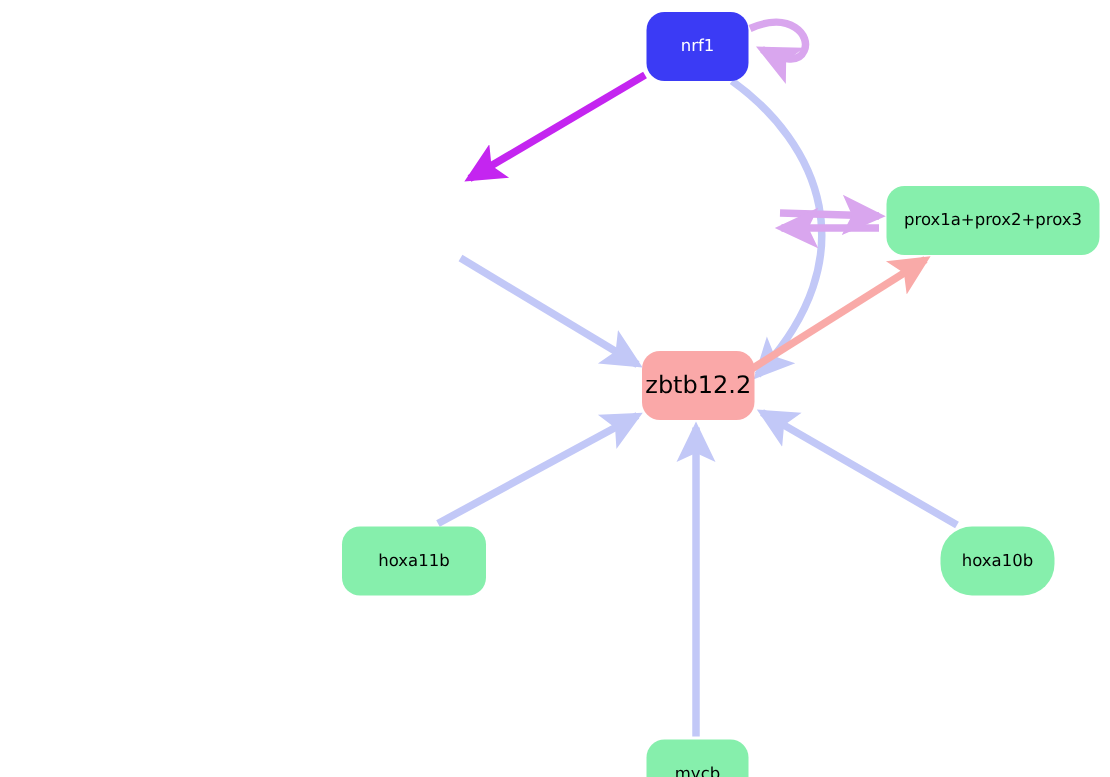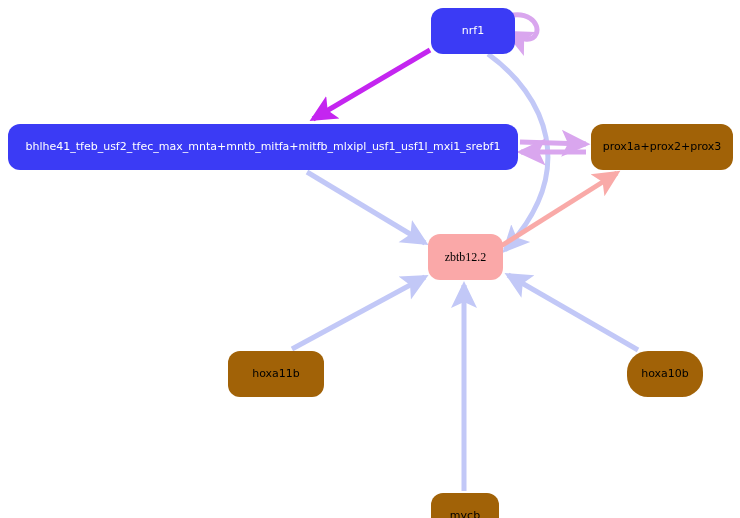--- a/index.html
+++ b/index.html
@@ -38,21 +38,21 @@
   }
   .node-label {
     display: block;
     pointer-events: none;
   }
   .n-strongblue {
     background: #3b3bf5;
     color: #ffffff;
   }
   .n-periwinkle {
-    background: #a16207;
+    background: #86efac;
     color: #000000;
   }
   .n-salmon {
     background: #faa8a8;
     color: #000000;
   }
 </style>
 </head>
 <body>
 
@@ -88,33 +88,30 @@
 
     <line x1="501" y1="246" x2="617" y2="173" stroke="#f9aaa8" stroke-width="5" marker-end="url(#arw-salmon)"></line>
 
     <line x1="292" y1="349" x2="425" y2="277" stroke="#c2c8f7" stroke-width="5" marker-end="url(#arw-lightblue)"></line>
 
     <line x1="638" y1="350" x2="508" y2="275" stroke="#c2c8f7" stroke-width="5" marker-end="url(#arw-lightblue)"></line>
 
     <line x1="464" y1="491" x2="464" y2="285" stroke="#c2c8f7" stroke-width="5" marker-end="url(#arw-lightblue)"></line>
   </svg>
 
-  <div class="node n-strongblue" style="left:431px; top:8px; width:84px; height:46px; font-size:11px;">
+  <div class="node n-strongblue" style="left:431px; top:8px; width:68px; height:46px; font-size:11px;">
     <span class="node-label">nrf1</span>
   </div>
 
-  <div class="node n-strongblue" style="left:8px; top:124px; width:510px; height:46px; font-size:11px;">
-    <span class="node-label">bhlhe41_tfeb_usf2_tfec_max_mnta+mntb_mitfa+mitfb_mlxipl_usf1_usf1l_mxi1_srebf1</span>
-  </div>
 
   <div class="node n-periwinkle" style="left:591px; top:124px; width:142px; height:46px; font-size:11px;">
     <span class="node-label">prox1a+prox2+prox3</span>
   </div>
 
-  <div class="node n-salmon" style="left:428px; top:234px; width:75px; height:46px; font-size:12px;font-family:Liberation Serif, serif;">
+  <div class="node n-salmon" style="left:428px; top:234px; width:75px; height:46px; font-size:16px;">
     <span class="node-label">zbtb12.2</span>
   </div>
 
   <div class="node n-periwinkle" style="left:228px; top:351px; width:96px; height:46px; font-size:11px;">
     <span class="node-label">hoxa11b</span>
   </div>
 
   <div class="node n-periwinkle" style="left:627px; top:351px; width:76px; height:46px; font-size:11px;border-radius:21px;">
     <span class="node-label">hoxa10b</span>
   </div>

